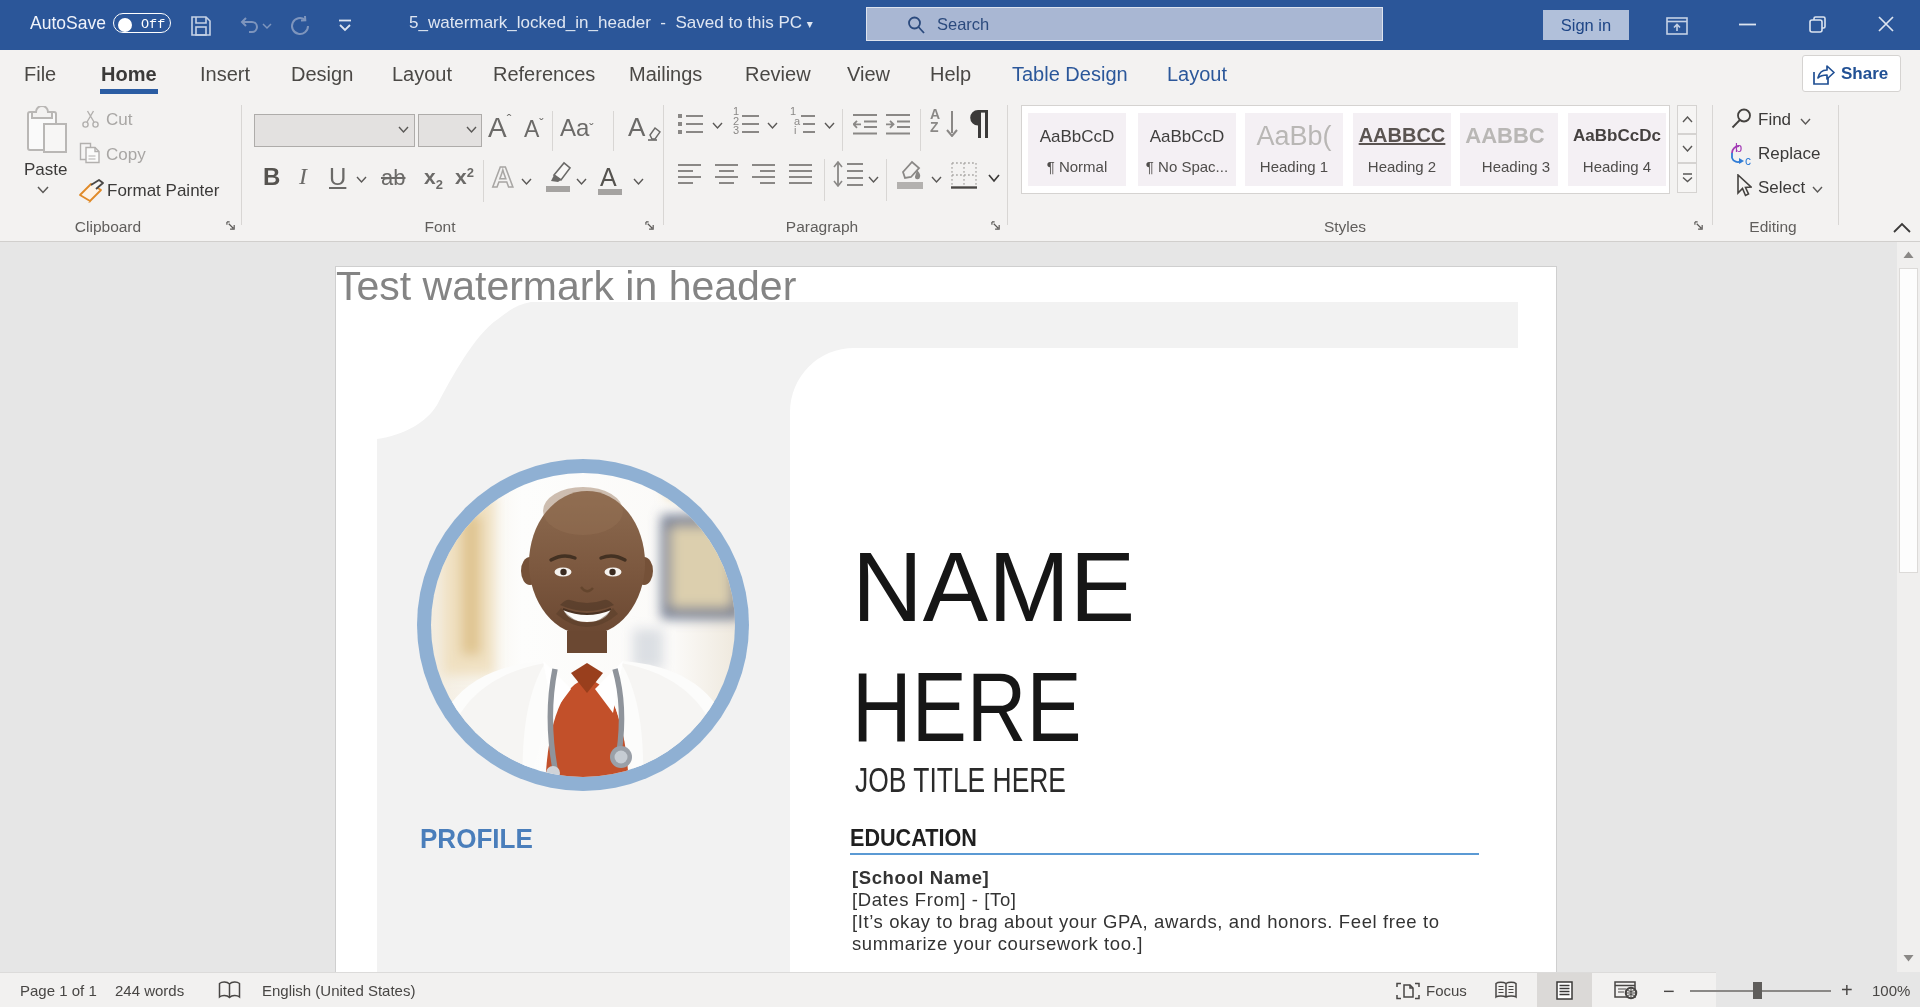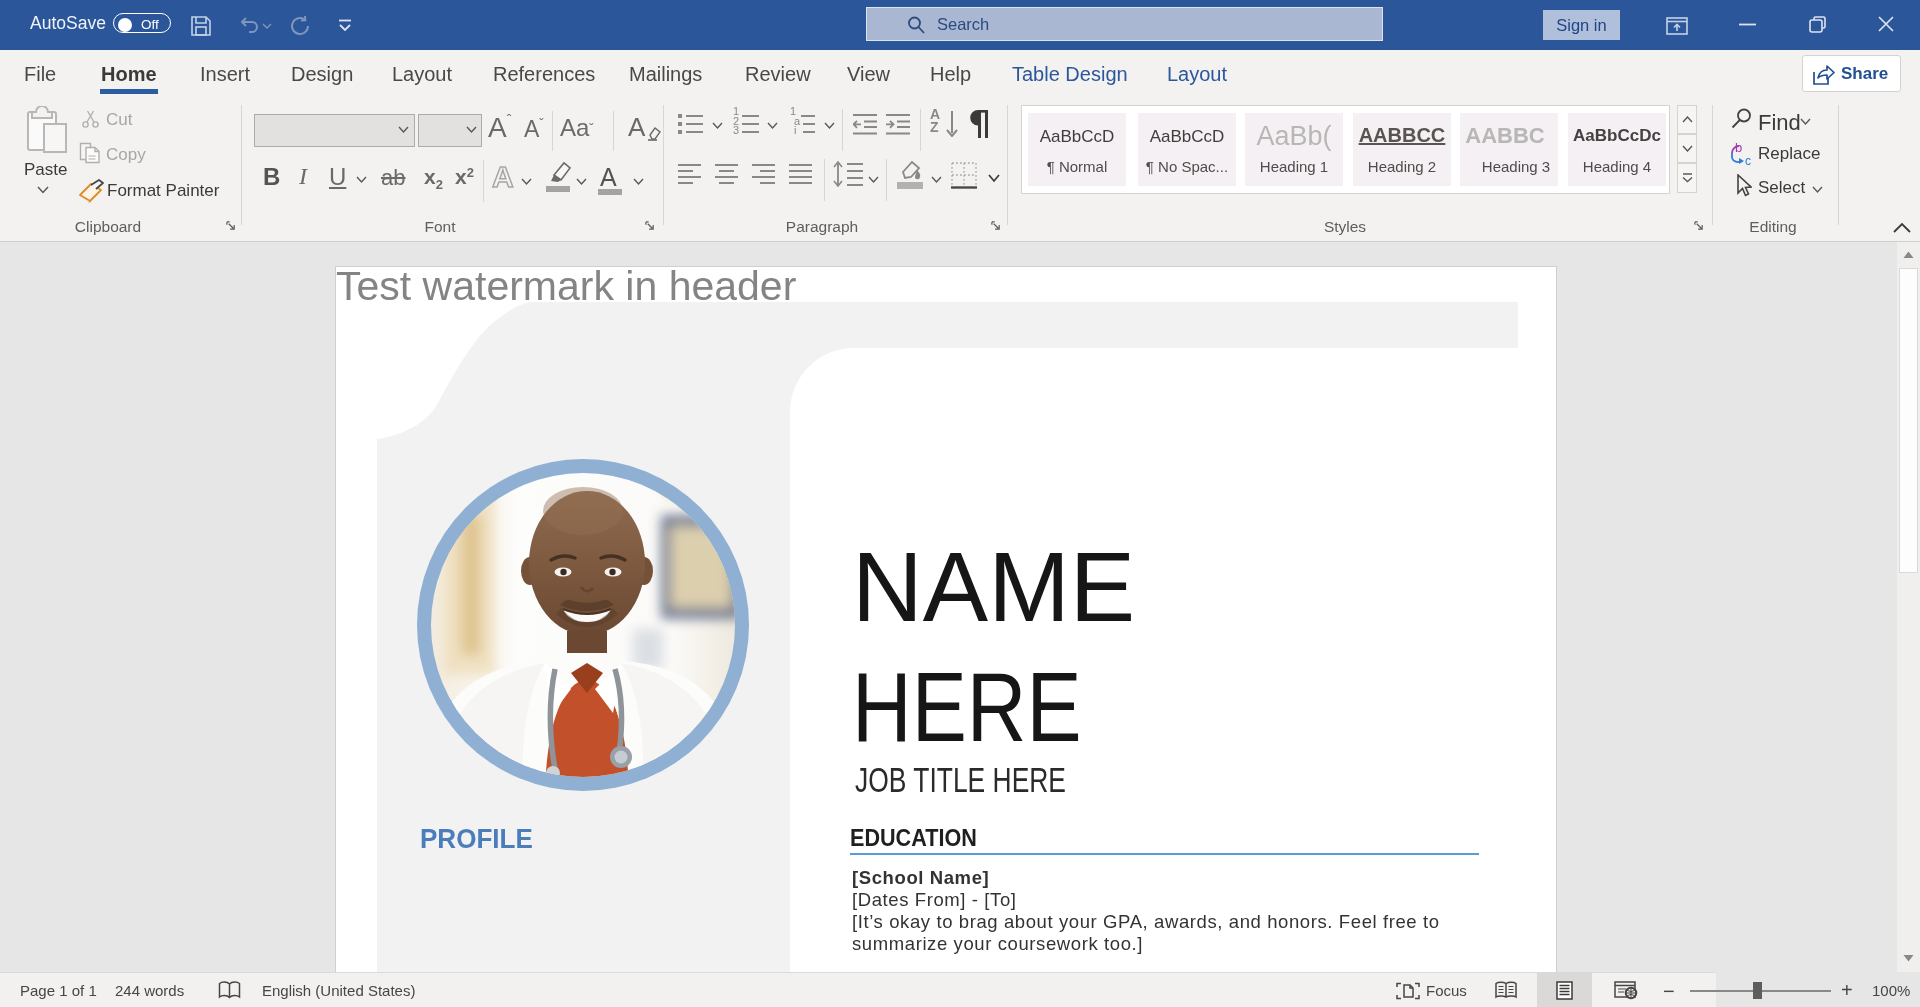--- a/index.html
+++ b/index.html
@@ -2,28 +2,28 @@
 <html><head>
 <meta charset="utf-8">
 <style>
 * { margin:0; padding:0; box-sizing:border-box; }
 html,body { width:1920px; height:1007px; overflow:hidden; font-family:"Liberation Sans", sans-serif; -webkit-font-smoothing:antialiased; }
 #app { position:relative; width:1920px; height:1007px; background:#e6e6e6; }
 .abs { position:absolute; }
 
 #titlebar { position:absolute; left:0; top:0; width:1920px; height:50px; background:#2b5699; color:#e8edf6; }
 #autosave { position:absolute; left:30px; top:13px; font-size:17.5px; color:#f0f3fa; }
-#toggle { position:absolute; left:113px; top:13px; width:58px; height:20px; border:1.6px solid #ffffff; border-radius:12px; }
+#toggle { position:absolute; left:113px; top:13px; width:58px; height:20px; border:1.6px solid #ffffff; border-radius:12px;font-family:Liberation Mono, monospace; }
 #toggle .knob { position:absolute; left:4px; top:3.5px; width:14px; height:14px; border-radius:50%; background:#ffffff; }
 #toggle .lbl { position:absolute; left:27px; top:3px; font-size:13.5px; color:#ffffff; }
 .tb-ic { position:absolute; top:0; }
 #doctitle { position:absolute; left:409px; top:13px; font-size:17px; color:#dfe6f2; white-space:nowrap; }
 #searchbox { position:absolute; left:866px; top:7px; width:517px; height:34px; background:#a9b7d3; border:1px solid #dde3ee; }
 #searchbox .stext { position:absolute; left:70px; top:7px; font-size:16.5px; color:#2b4a7d; }
-#signin { position:absolute; left:1543px; top:10px; width:77px; height:30px; background:#b1c0da; color:#1e4586; font-size:16.5px; text-align:center; line-height:30px; }
+#signin { position:absolute; left:1543px; top:10px; width:86px; height:30px; background:#b1c0da; color:#1e4586; font-size:16.5px; text-align:center; line-height:30px; }
 
 #tabrow { position:absolute; left:0; top:50px; width:1920px; height:47px; background:#f3f2f1; }
 .tab { position:absolute; top:12.5px; font-size:20px; line-height:23px; color:#4a4845; white-space:nowrap; }
 .tab.blue { color:#2b579a; }
 #home-ul { position:absolute; left:100px; top:39px; width:58px; height:5px; background:#2b5da3; }
 #sharebtn { position:absolute; left:1802px; top:55px; width:99px; height:37px; background:#ffffff; border:1px solid #d5d3d1; border-radius:3px; }
 #sharebtn span { position:absolute; left:38px; top:8px; font-size:17px; font-weight:bold; color:#215094; }
 
 #ribbon { position:absolute; left:0; top:97px; width:1920px; height:145px; background:#f3f2f1; border-bottom:1px solid #d1cfcd; }
 .vsep { position:absolute; top:8px; width:1px; height:120px; background:#d8d6d4; }
@@ -75,20 +75,21 @@
       <path d="M1 2 L5 6 L9 2"></path>
     </svg>
     <svg class="tb-ic" style="left:288px; top:14px;" width="24" height="24" viewBox="0 0 24 24" fill="none" stroke="#7e95bd" stroke-width="2">
       <path d="M20 12 a8 8 0 1 1 -3 -6.2"></path>
         <path d="M17 2 L17.3 6.2 L13 6.4" fill="none"></path>
     </svg>
     <svg class="tb-ic" style="left:337px; top:19px;" width="16" height="13" viewBox="0 0 16 13" fill="none" stroke="#dce4f0" stroke-width="1.8">
       <path d="M2 1.5 h12"></path>
         <path d="M3 6 L8 11 L13 6"></path>
     </svg>
+    <div id="doctitle">5_watermark_locked_in_header&nbsp;&nbsp;-&nbsp;&nbsp;Saved to this PC <span style="font-size:12px;">▾</span></div>
     <div id="searchbox">
       <svg style="position:absolute; left:38px; top:6px;" width="22" height="22" viewBox="0 0 22 22" fill="none" stroke="#2b4a7d" stroke-width="1.8">
         <circle cx="9.5" cy="9" r="5.5"></circle>
           <path d="M13.5 13 L19 19"></path>
       </svg>
       <div class="stext">Search</div>
     </div>
     <div id="signin">Sign in</div>
     <svg class="tb-ic" style="left:1666px; top:17px;" width="22" height="18" viewBox="0 0 22 18" fill="none" stroke="#c5d1e5" stroke-width="1.6">
       <rect x="1" y="1" width="20" height="16"></rect>
@@ -336,21 +337,21 @@
     <div class="glabel" style="left:1297px; width:96px;">Styles</div>
     <svg class="launcher" style="left:1694px;" width="11" height="11" viewBox="0 0 11 11" fill="none" stroke="#5a5856" stroke-width="1.3">
         <path d="M1 1 h3 M1 1 v3 M3 3 L8 8 M9 4.5 v4.5 h-4.5"></path>
       </svg>
     <div class="vsep" style="left:1712px;"></div>
 
     <svg class="abs" style="left:1731px; top:11px;" width="22" height="22" viewBox="0 0 22 22" fill="none" stroke="#44423f" stroke-width="1.8">
       <circle cx="13" cy="7.5" r="6"></circle>
         <path d="M8.8 12 L1.5 19.5"></path>
     </svg>
-    <div class="abs" style="left:1758px; top:13px; font-size:22px; color:#3b3a39;">Find</div>
+    <div class="abs" style="left:1758px; top:13px; font-size:17px; color:#3b3a39;">Find</div>
     <svg class="abs" style="left:1800px; top:21px;" width="11" height="8" viewBox="0 0 11 8" fill="none" stroke="#5a5856" stroke-width="1.4">
         <path d="M1 1 L5.5 6 L10 1"></path>
       </svg>
     <svg class="abs" style="left:1729px; top:44px;" width="26" height="26" viewBox="0 0 26 26" fill="none">
       <text x="6" y="11" font-size="13" fill="#a33bb5" font-family="Liberation Sans">b</text>
       <text x="16" y="24" font-size="12" fill="#2f7cd6" font-family="Liberation Sans">c</text>
       <path d="M3 12 a7 7 0 0 1 7 -7" stroke="#a33bb5" stroke-width="1.8"></path>
       <path d="M3 12 v5 M3 17 a6 6 0 0 0 9 3" stroke="#2f7cd6" stroke-width="1.8"></path>
       <path d="M10 17 L15 20 L10 23 Z" fill="#2f7cd6"></path>
     </svg>

